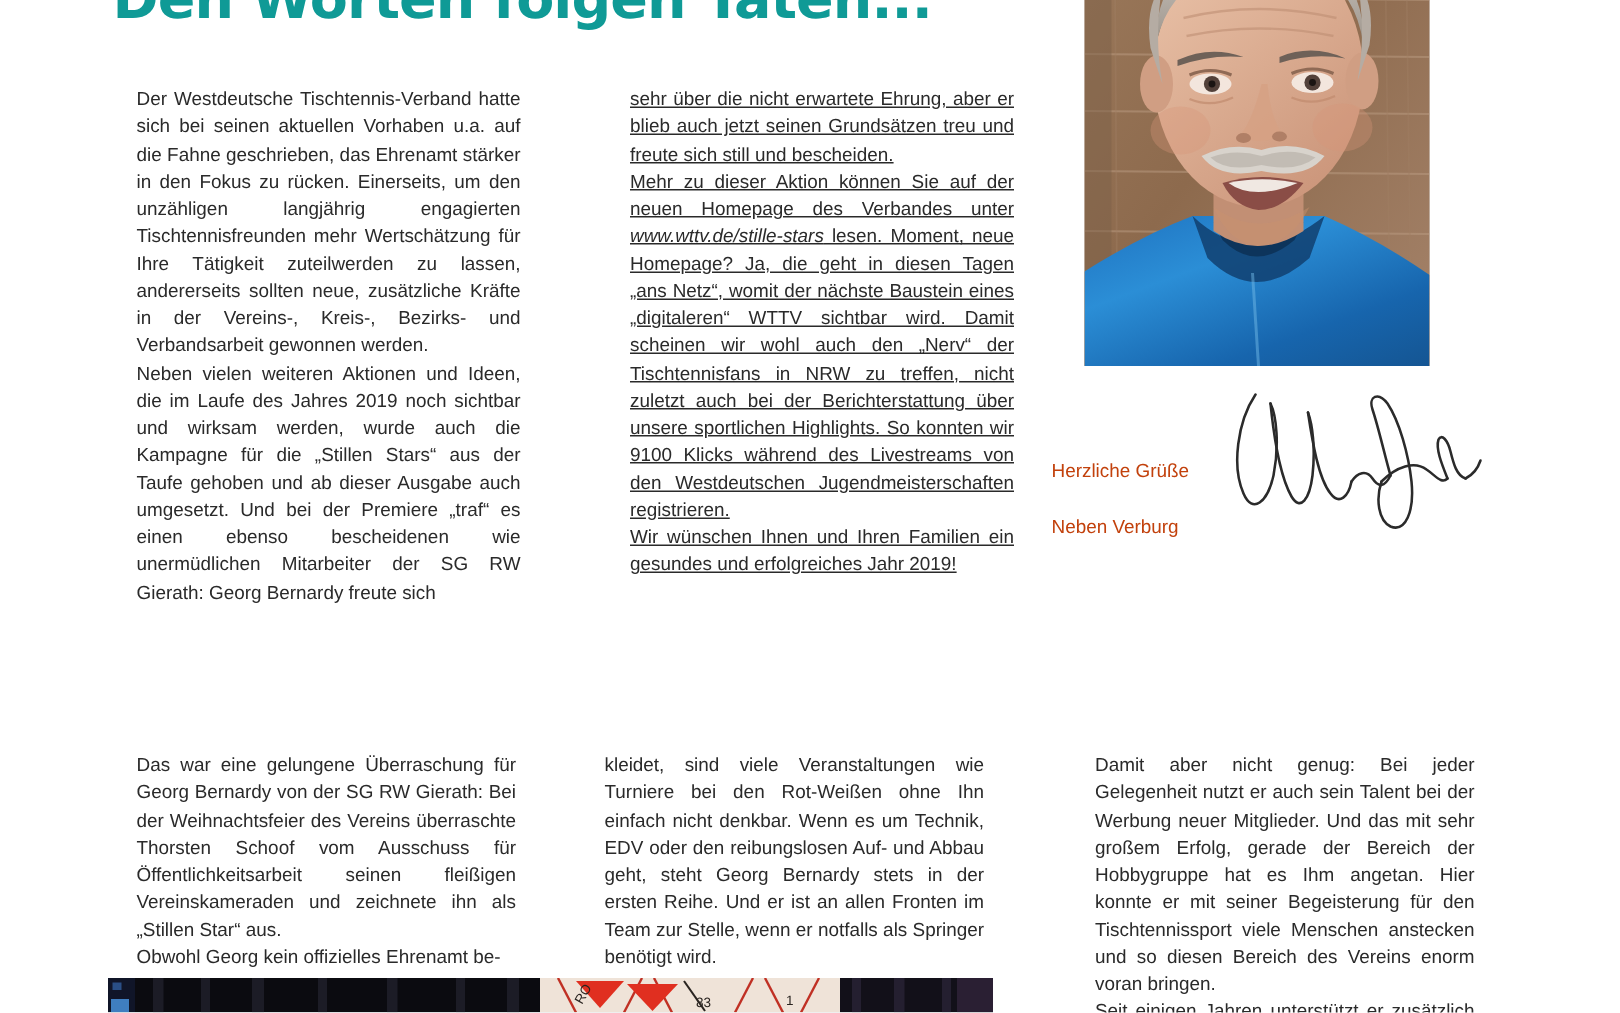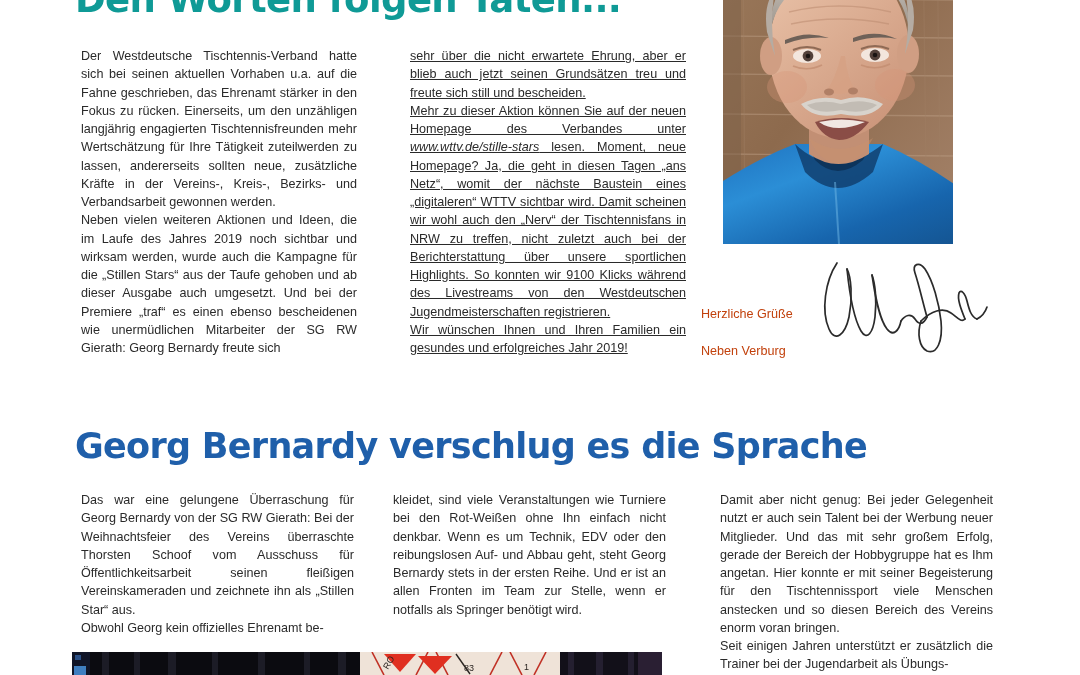--- a/index.html
+++ b/index.html
@@ -41,21 +41,21 @@
   .col {
     position: absolute;
     font-family: "Liberation Sans", sans-serif;
     font-size: 12.6px;
     line-height: 18.25px;
     color: #2a2a2a;
     text-align: justify;
     text-justify: inter-word;
     hyphens: manual;
   }
-  .col p { margin: 6px; }
+  .col p { margin: 16px; }
 
   #a1-col1 { left: 75px;  top: 41px; width: 288px; }
   #a1-col2 { left: 404px; top: 41px; width: 288px; text-decoration: underline; }
 
   .italic-url { font-style: italic; }
 
   
   .portrait {
     position: absolute;
     left: 723px;
@@ -256,21 +256,20 @@
         <path d="M57 20 C 60 40, 64 64, 72 74 C 78 82, 84 76, 86 66"></path>
         <path d="M86 66 C 90 60, 96 58, 100 64 C 104 70, 108 70, 112 62"></path>
         <path d="M112 62 C 108 48, 104 30, 100 18 C 97 9, 104 6, 110 14 C 118 26, 124 48, 126 66 C 128 86, 122 100, 112 96 C 104 92, 102 78, 106 66"></path>
         <path d="M106 66 C 116 56, 128 52, 136 58 C 142 62, 146 68, 150 64"></path>
         <path d="M150 64 C 146 54, 142 44, 144 38 C 146 34, 150 38, 152 46 C 154 54, 156 62, 162 64"></path>
         <path d="M162 64 C 166 62, 170 58, 172 52"></path>
       </g>
     </svg>
   </div>
 
-  <div class="article-two-title">Georg Bernardy verschlug es die Sprache</div>
 
   <div class="col" id="a2-col2">
     <p>kleidet, sind viele Veranstaltungen wie Turniere bei den Rot-Weißen ohne Ihn einfach nicht denkbar. Wenn es um Technik, EDV oder den reibungslosen Auf- und Abbau geht, steht Georg Bernardy stets in der ersten Reihe. Und er ist an allen Fronten im Team zur Stelle, wenn er notfalls als Springer benötigt wird.</p>
   </div>
   <div class="col" id="a2-col1">
     <p>Das war eine gelungene Überraschung  für Georg Bernardy von der SG RW Gierath: Bei der Weihnachtsfeier des Vereins überraschte Thorsten Schoof vom Ausschuss für Öffentlichkeitsarbeit seinen fleißigen Vereinskameraden und zeichnete ihn als „Stillen Star“ aus. <span style="display: block; height: 0px;"></span>Obwohl Georg kein offizielles Ehrenamt be-</p>
   </div>
   <div class="col" id="a2-col3">
     <p>Damit aber nicht genug: Bei jeder Gelegenheit nutzt er auch sein Talent bei der Werbung neuer Mitglieder. Und das mit sehr großem Erfolg, gerade der Bereich der Hobbygruppe hat es Ihm angetan. Hier konnte er mit seiner Begeisterung für den Tischtennissport viele Menschen anstecken und so diesen Bereich des Vereins enorm voran bringen. <span style="display: block; height: 0px;"></span>Seit einigen Jahren unterstützt er zusätzlich die Trainer bei der Jugendarbeit als Übungs-</p>
   </div>

